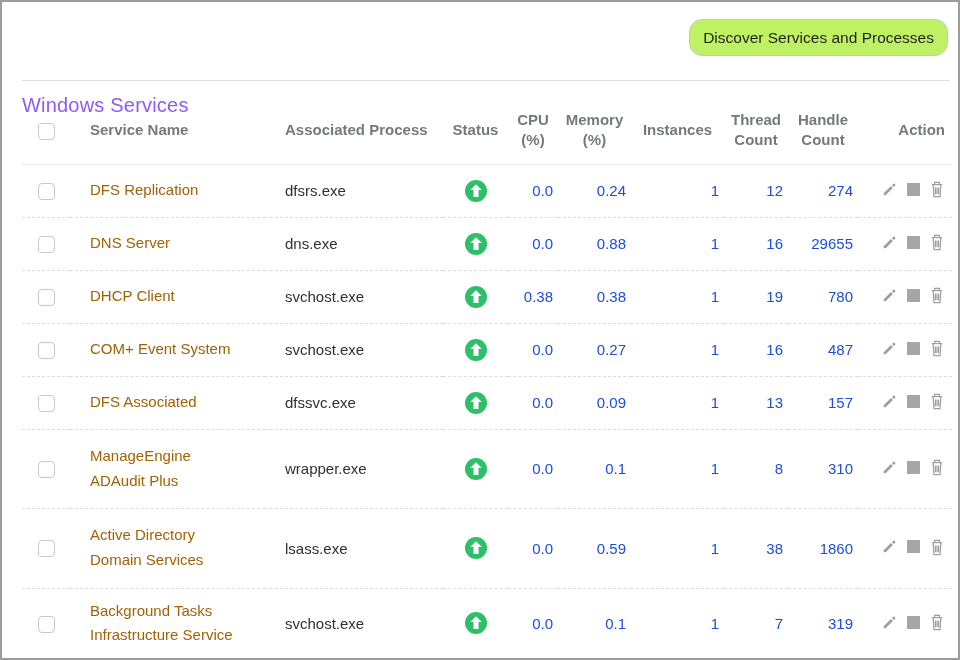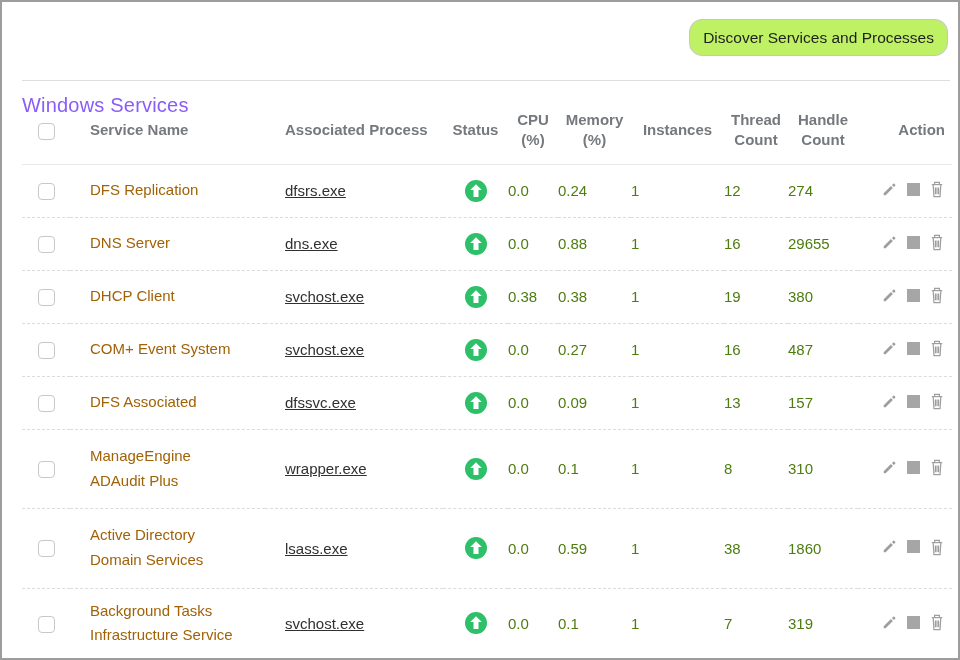--- a/index.html
+++ b/index.html
@@ -85,23 +85,23 @@
   tbody tr td { border-bottom: 1px dashed #dcdcdc; }
   tbody tr:last-child td { border-bottom: none; }
 
   td {
     vertical-align: middle;
     font-size: 15px;
     color: #303030;
   }
   td.cell-check { text-align: center; }
   td.cell-name { padding-left: 20px; padding-right: 25px; line-height: 1.65; color: #a16207; }
-  td.cell-proc { padding-left: 20px; padding-right: 8px; text-decoration: underline; }
+  td.cell-proc { padding-left: 20px; padding-right: 8px; }
   td.cell-status { text-align: center; }
-  td.cell-num { text-align: left; padding-right: 5px; color: #4d7c0f; cursor: pointer; }
+  td.cell-num { text-align: right; padding-right: 5px; color: #1d4ed8; cursor: pointer; }
   td.cell-action { text-align: right; padding-right: 7px; white-space: nowrap; }
 
   input[type="checkbox"] {
     -webkit-appearance: none;
     appearance: none;
     width: 17px;
     height: 17px;
     border: 1px solid #c8c8c8;
     border-radius: 4px;
     background: #fff;
@@ -274,21 +274,21 @@
           <td class="cell-status">
             <svg class="status-icon" width="22" height="22" viewBox="0 0 22 22">
                 <circle cx="11" cy="11" r="11" fill="#2dc069"></circle>
                 <path fill="#ffffff" d="M11 4.2 L16.8 10 L13.5 10 L13.5 17 L8.5 17 L8.5 10 L5.2 10 Z"></path>
               </svg>
           </td>
           <td class="cell-num">0.38</td>
           <td class="cell-num">0.38</td>
           <td class="cell-num">1</td>
           <td class="cell-num">19</td>
-          <td class="cell-num">380</td>
+          <td class="cell-num">780</td>
           <td class="cell-action">
             <span class="action-group">
               <button class="icon-btn">
                   <svg width="17" height="17" viewBox="0 0 24 24">
                     <path fill="#9e9e9e" d="M14.06 7.19l2.75 2.75L6.56 20.19H3.81v-2.75L14.06 7.19zm1.38-1.38l1.94-1.94c.39-.39 1.02-.39 1.41 0l1.34 1.34c.39.39.39 1.02 0 1.41l-1.94 1.94-2.75-2.75z"></path>
                   </svg>
                 </button>
               <button class="icon-btn">
                   <span class="stop-square"></span>
                 </button>

